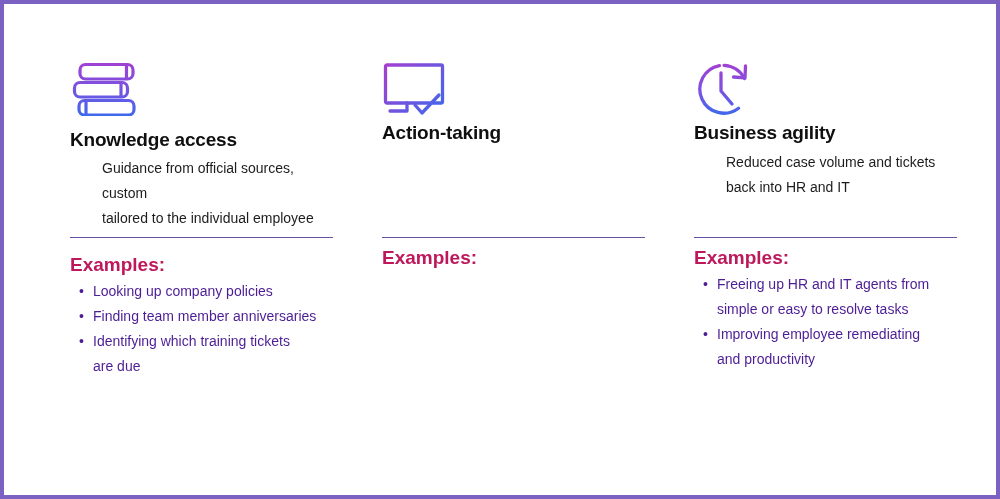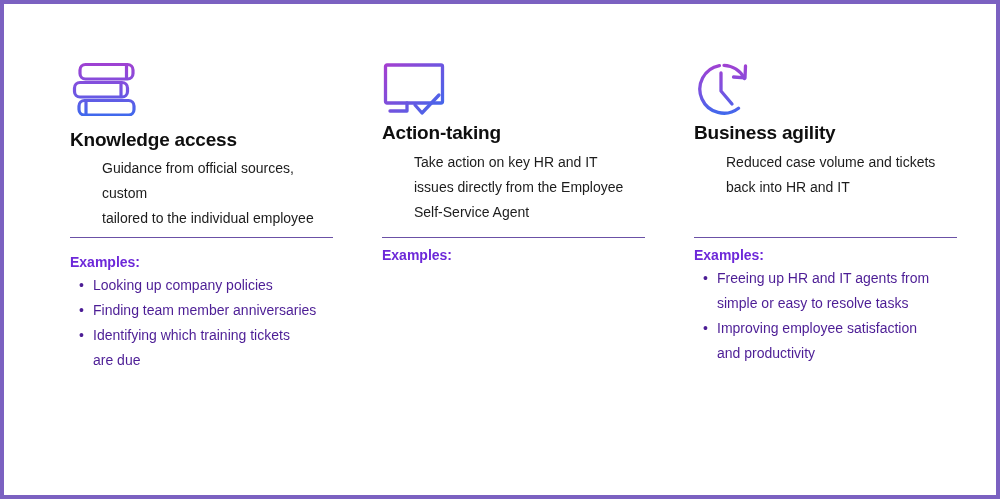--- a/index.html
+++ b/index.html
@@ -40,21 +40,21 @@
   .col-1 .desc{top:152px;}
   .col-2 .desc{top:146px;}
   .col-3 .desc{top:146px;}
 
   .examples{position:absolute;left:0;right:0;top:233px;}
   .examples hr{
     border:none;margin:0;height:0;
     border-top:1.6px solid #6B51A6;
   }
   .examples-label{
-    font-size:14px;font-weight:700;color:#6d28d9;margin-top:9px;
+    font-size:19px;font-weight:700;color:#be185d;margin-top:9px;
   }
   .col-1 .examples-label{margin-top:16px;}
   .examples ul{
     list-style:none;margin:3px 0 0 0;padding:0;
     font-size:14px;line-height:25px;color:#4c1d95;
   }
   .examples li{
     position:relative;padding-left:23px;white-space:pre-line;
   }
   .examples li::before{
@@ -110,23 +110,20 @@
         </linearGradient>
       </defs>
       <g stroke="url(#g-monitor)" stroke-width="3.3" stroke-linecap="round" stroke-linejoin="round">
         <rect x="3.5" y="5" width="57" height="38" rx="1.5"></rect>
         <path d="M25 43 L25 51 L8 51"></path>
         <path d="M33 45 L40 53 L57 35"></path>
       </g>
     </svg>
   </div>
   <div class="title">Action-taking</div>
-  <div class="desc">Take action on key HR and IT
-issues directly from the Employee
-Self-Service Agent</div>
   <div class="examples">
     <hr>
     <div class="examples-label">Examples:</div>
   </div>
 </div>
 
 <div class="column col-3">
   <div class="icon-wrap">
     <svg width="58" height="62" viewBox="0 0 58 62" fill="none">
       <defs>
@@ -146,17 +143,17 @@
   </div>
   <div class="title">Business agility</div>
   <div class="desc">Reduced case volume and tickets
 back into HR and IT</div>
   <div class="examples">
     <hr>
     <div class="examples-label">Examples:</div>
     <ul>
         <li>Freeing up HR and IT agents from
 simple or easy to resolve tasks</li>
-        <li>Improving employee satisfaction
+        <li>Improving employee remediating
 and productivity</li>
       </ul>
   </div>
 </div>
 
 </body></html>

